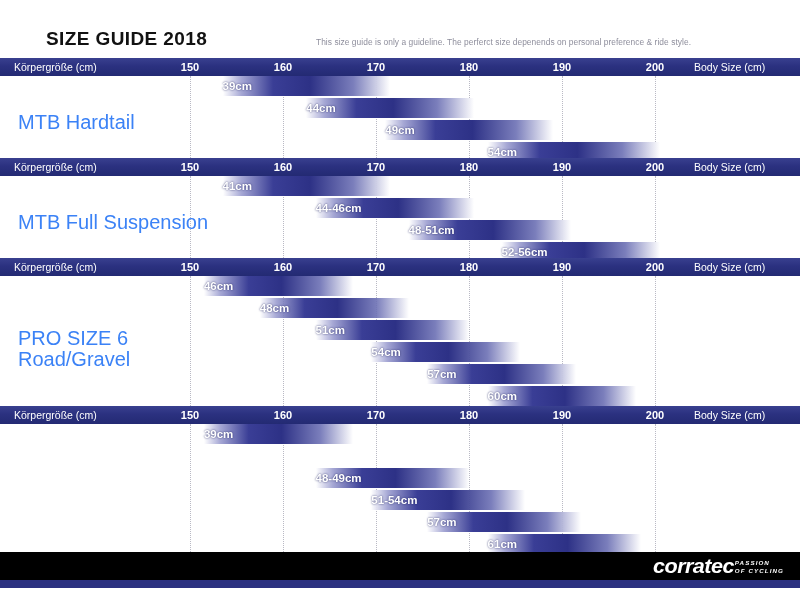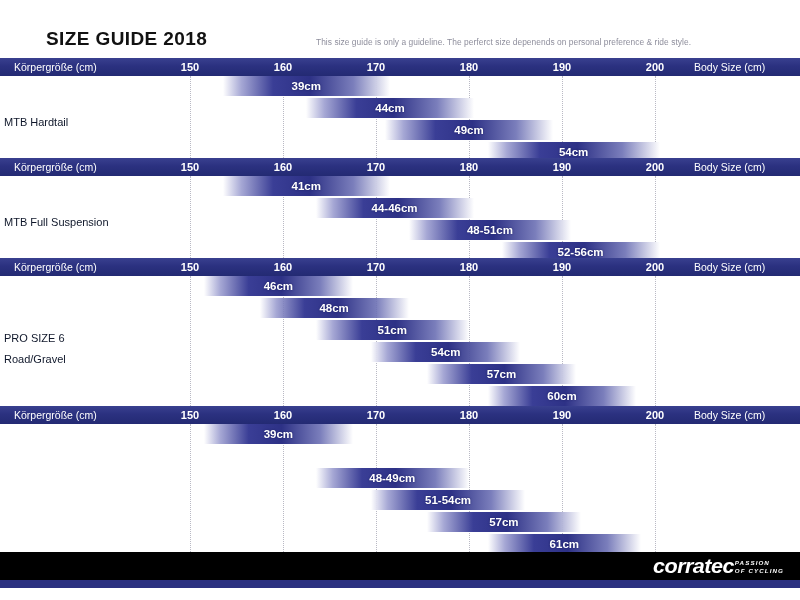--- a/index.html
+++ b/index.html
@@ -86,23 +86,23 @@
   }
   .gridline {
     position: absolute;
     top: 0;
     bottom: 0;
     width: 1px;
     border-left: 1px dotted #b9b9c4;
   }
   .section-label {
     position: absolute;
-    left: 4px;
-    font-size: 11px;
-    color: #0f172a;
+    left: 18px;
+    font-size: 20px;
+    color: #3b82f6;
     line-height: 21px;
     white-space: pre-line;
   }
 
   
   .range-bar {
     position: absolute;
     height: 20px;
     background: linear-gradient(90deg,
         rgba(255,255,255,1) 0%,
@@ -112,21 +112,20 @@
         rgba(108,112,180,0.9) 78%,
         rgba(255,255,255,1) 100%);
   }
   .range-bar .bar-label {
     position: absolute;
     top: 0;
     left: 0;
     right: 0;
     height: 20px;
     line-height: 20px;
-    text-align: center;
     font-size: 11.5px;
     font-weight: bold;
     color: #ffffff;
     white-space: nowrap;
     text-shadow: 0 0 2px rgba(25,28,90,0.85);
   }
 
   
   .footer-black {
     position: absolute;

